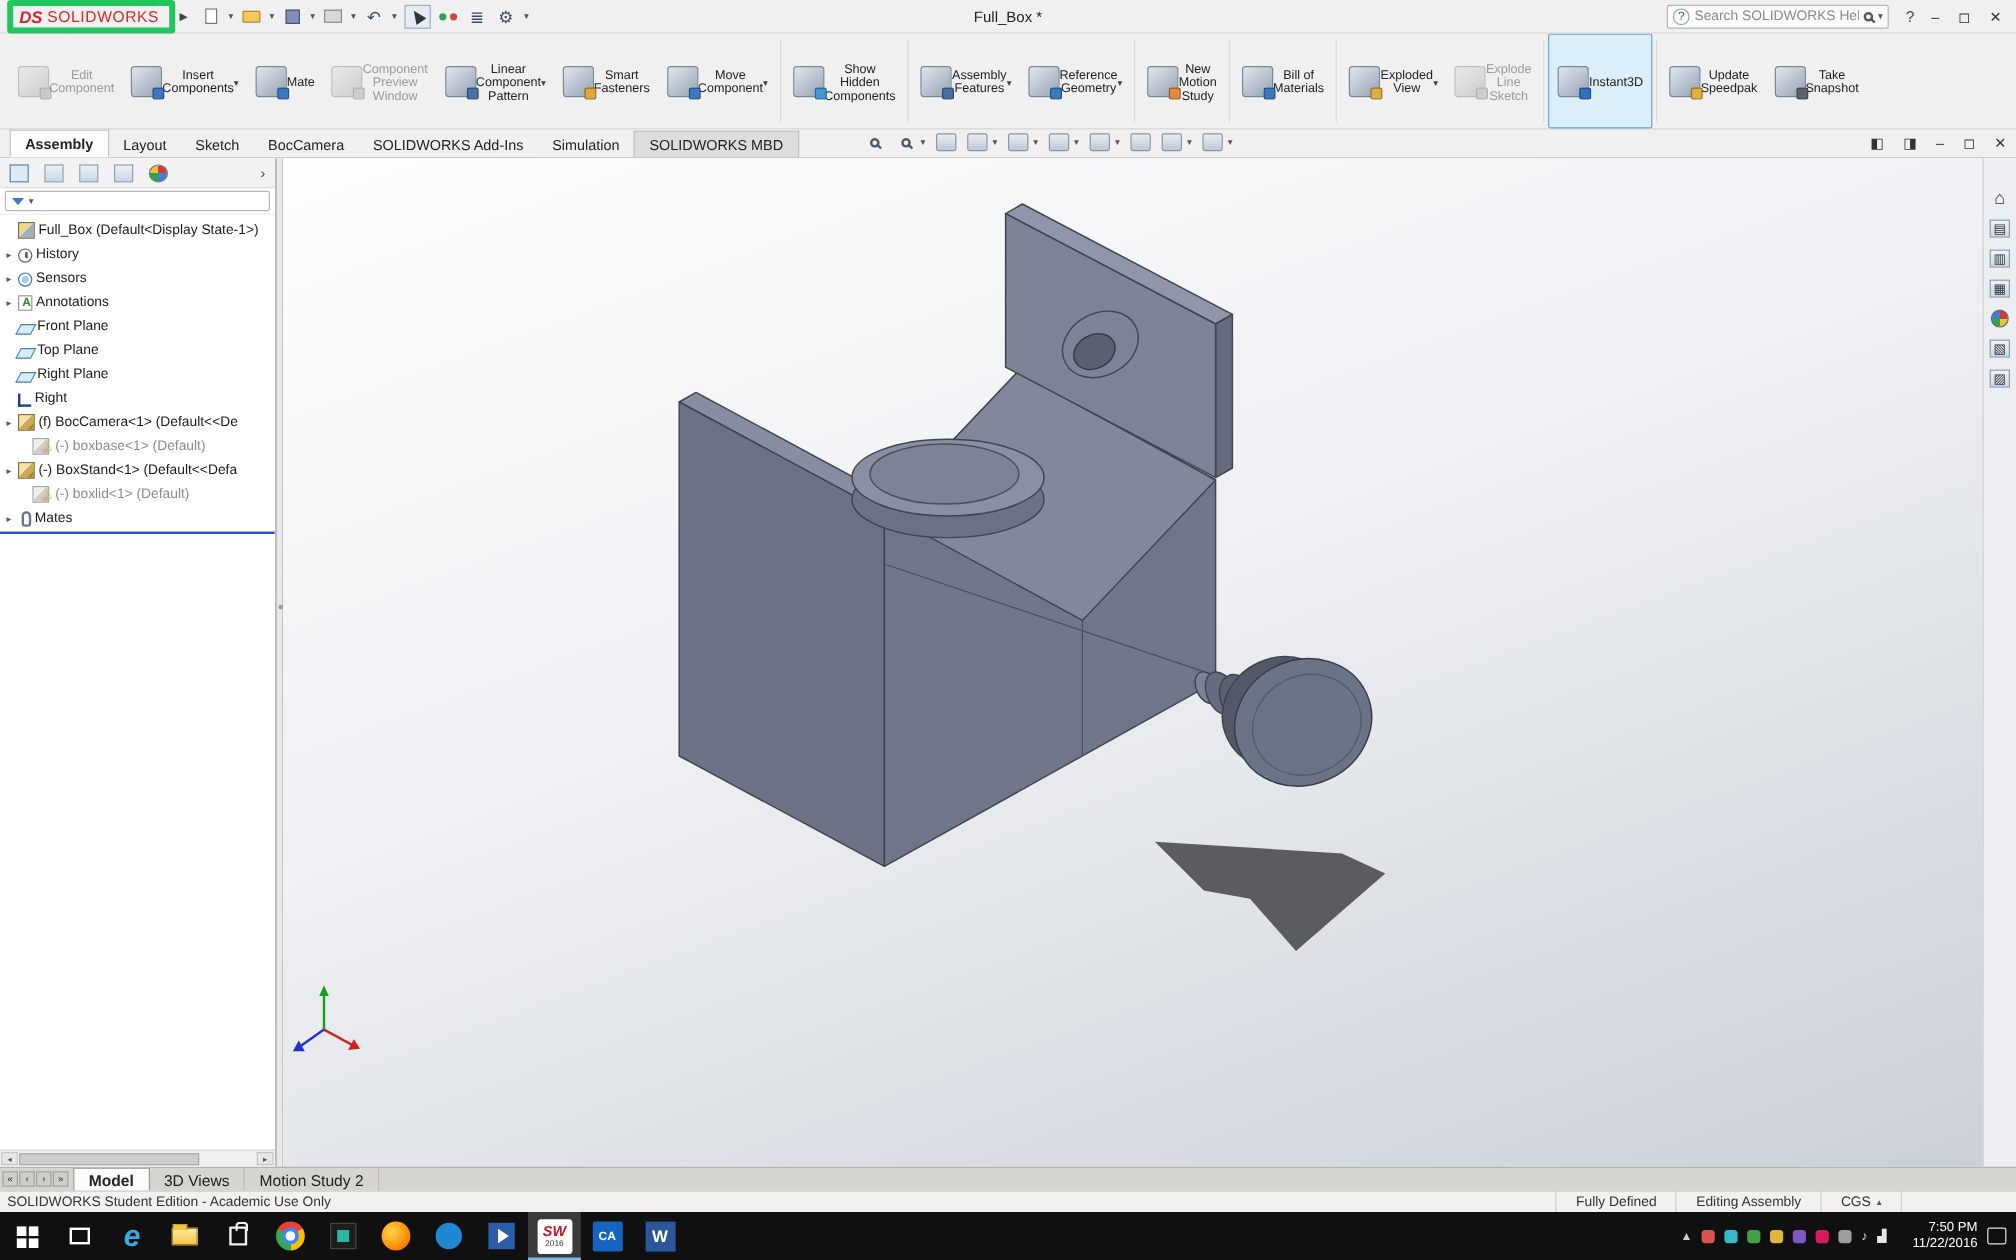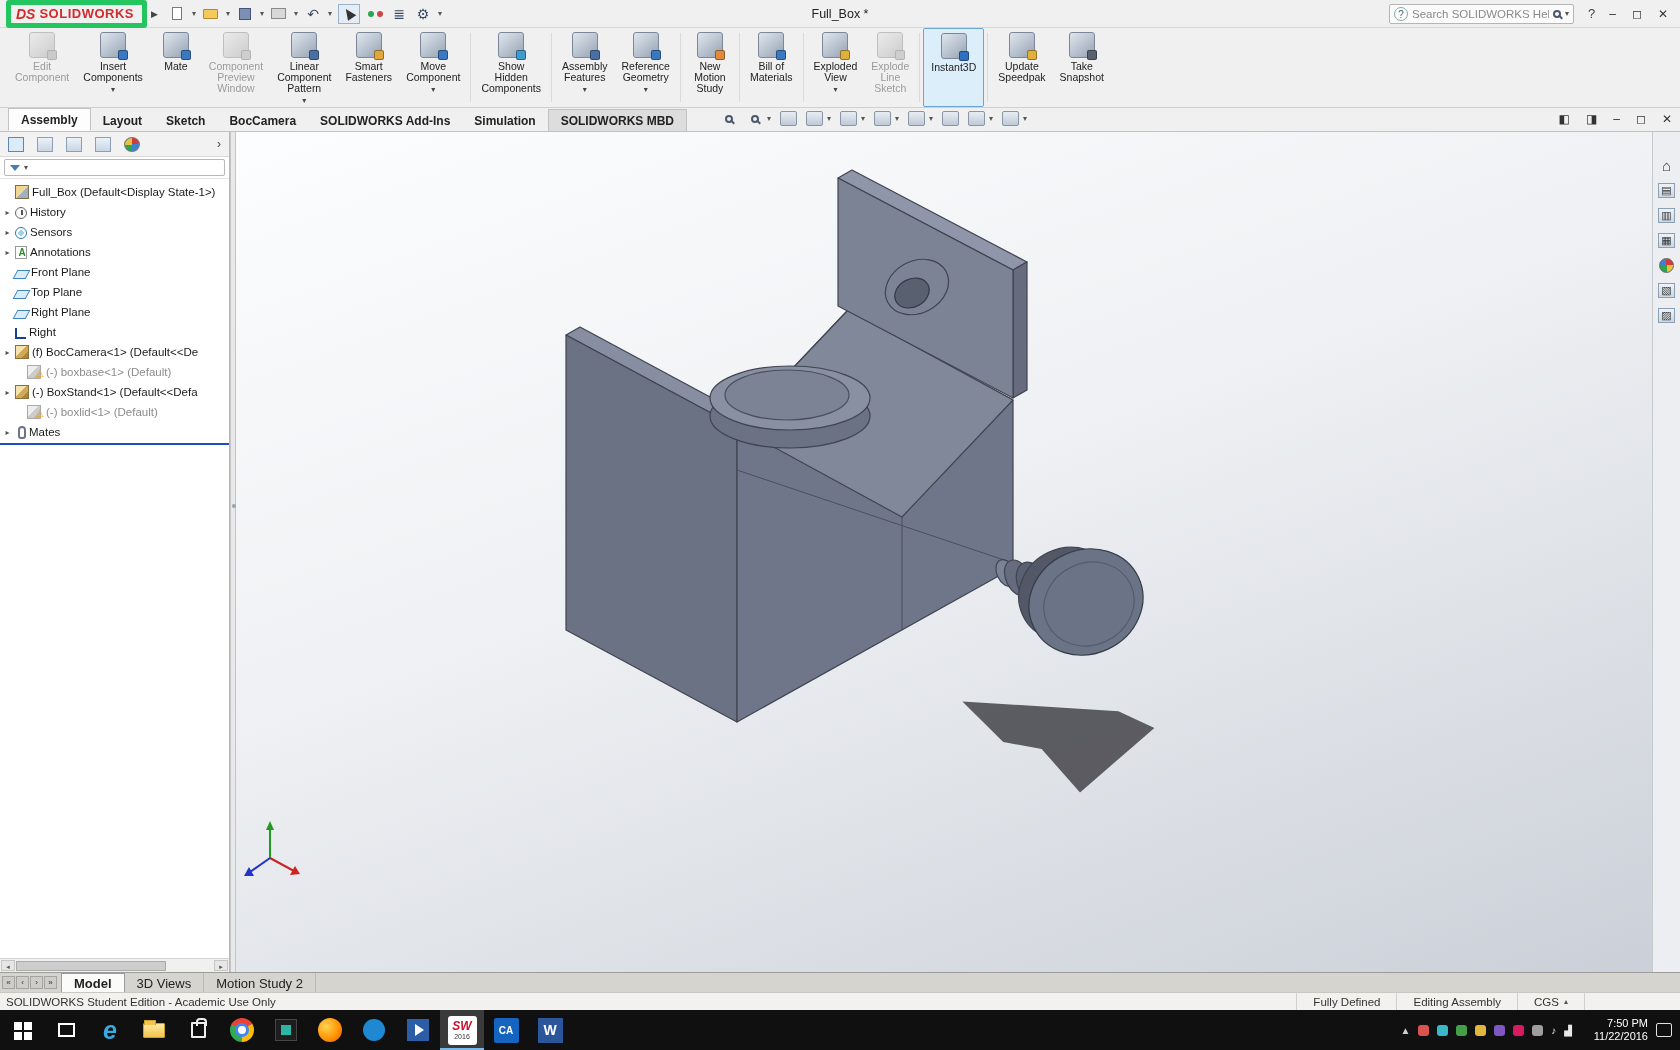--- a/index.html
+++ b/index.html
@@ -2,21 +2,21 @@
 <html><head>
 <meta charset="utf-8">
 <style>
   * { box-sizing: border-box; margin: 0; padding: 0; }
   html,body { width:1680px; height:1050px; overflow:hidden; font-family:"Liberation Sans",sans-serif; background:#f0f0f0; }
 
   
   .titlebar{height:28px;background:#f0f0f0;border-bottom:1px solid #d8d8d8;display:flex;align-items:center;position:relative;padding:0 6px;}
   .logo{display:flex;align-items:center;gap:4px;border:5px solid #22c55e;border-radius:3px;padding:1px 8px 1px 5px;margin-right:4px;}
   .logo .ds{color:#d12b2b;font-weight:bold;font-style:italic;font-size:14px;}
-  .logo .lw{color:#d12b2b;font-weight:bold;font-size:13px;letter-spacing:.5px;}
+  .logo .lw{color:#d12b2b;font-weight:normal;font-size:13px;letter-spacing:.5px;}
   .logoarrow{color:#444;font-size:9px;margin-right:10px;}
   .qtoolbar{display:flex;align-items:center;gap:6px;}
   .qicon{display:flex;align-items:center;justify-content:center;min-width:18px;height:20px;padding:0 1px;}
   .qicon[data-name="select-cursor-icon"]{border:1px solid #9ab0c8;background:#e4edf6;width:22px;}
   .qcaret{font-size:8px;color:#555;}
   .qg{display:inline-block;position:relative;}
   .qg-new-document-icon{width:10px;height:13px;background:#fff;border:1px solid #7a7a7a;}
   .qg-open-icon{width:15px;height:10px;background:#f6c95c;border:1px solid #b08a2e;border-radius:1px;}
   .qg-save-icon{width:12px;height:12px;background:#7d8fb3;border:1px solid #44547a;}
   .qg-print-icon{width:15px;height:11px;background:#d8d8d8;border:1px solid #8a8a8a;}
@@ -29,33 +29,33 @@
   .helpsearch input{background:transparent;border:none;outline:none;font-size:11.5px;color:#555;flex:1;width:10px;font-family:"Liberation Sans",sans-serif;}
   .helpsearch input::placeholder{color:#8a8a8a;}
   .qmark{width:14px;height:14px;border:1px solid #8aa;border-radius:50%;color:#467;font-size:10px;text-align:center;line-height:13px;}
   .mag{width:8px;height:8px;border:2px solid #4a5a6a;border-radius:50%;position:relative;display:inline-block;}
   .mag::after{content:"";position:absolute;width:5px;height:2px;background:#4a5a6a;transform:rotate(45deg);right:-4px;bottom:-2px;}
   .winbtns{display:flex;align-items:center;gap:16px;padding-right:6px;font-size:12px;color:#333;}
   .winbtns span{cursor:default;}
 
   
   .ribbon{height:80px;background:#f0f0f0;border-bottom:1px solid #d0d0d0;display:flex;align-items:stretch;padding-left:8px;}
-  .rbtn{display:flex;flex-direction:column;align-items:center;padding:4px 7px 1px;font-size:10.5px;line-height:11px;text-align:center;color:#222;min-width:52px;}
+  .rbtn{display:flex;flex-direction:row;align-items:center;padding:4px 7px 1px;font-size:10.5px;line-height:11px;text-align:center;color:#222;min-width:52px;}
   .rbtn .ricon{width:26px;height:26px;position:relative;background:linear-gradient(140deg,#dfe5ec 0%,#b8c2cf 55%,#93a0b0 100%);border:1px solid #7b8798;border-radius:3px;margin-bottom:3px;flex:0 0 auto;}
   .rbtn .ricon .dot{position:absolute;right:-3px;bottom:-3px;width:10px;height:10px;border-radius:2px;border:1px solid rgba(0,0,0,.35);}
   .rlabel{white-space:pre-line;}
   .rcaret{font-size:8px;color:#444;margin-top:1px;}
   .rbtn.disabled{color:#9b9b9b;}
   .rbtn.disabled .ricon{opacity:.45;filter:grayscale(.9);}
   .rbtn.active{background:#ddeefb;border:1px solid #6aa5d8;border-radius:2px;}
   .rsep{width:1px;background:#dadada;margin:5px 3px;}
 
   
   .tabrow{height:24px;background:#f0f0f0;border-bottom:1px solid #c2c2c2;display:flex;align-items:flex-end;position:relative;padding-left:4px;}
-  .rtab{padding:4px 12px 3px;font-size:12px;color:#222;font-weight:bold;}
+  .rtab{padding:4px 12px 3px;font-size:12px;color:#222;}
   .rtab.active{background:#fdfdfd;border:1px solid #c2c2c2;border-bottom:1px solid #fdfdfd;font-weight:bold;}
   .rtab.shaded{background:#dddddd;border:1px solid #c2c2c2;border-bottom:none;}
   .huv{position:absolute;left:720px;top:3px;display:flex;align-items:center;gap:9px;}
   .hic{width:17px;height:15px;background:linear-gradient(#e8edf3,#bfcad7);border:1px solid #8795a6;border-radius:2px;display:flex;align-items:center;justify-content:center;}
   .hic.zoom{background:none;border:none;}
   .hcaret{font-size:8px;color:#555;margin-left:-5px;}
   .docctl{position:absolute;right:8px;top:4px;display:flex;gap:16px;font-size:12px;color:#333;}
 
   
   .main{height:840px;display:flex;position:relative;background:#fff;}

